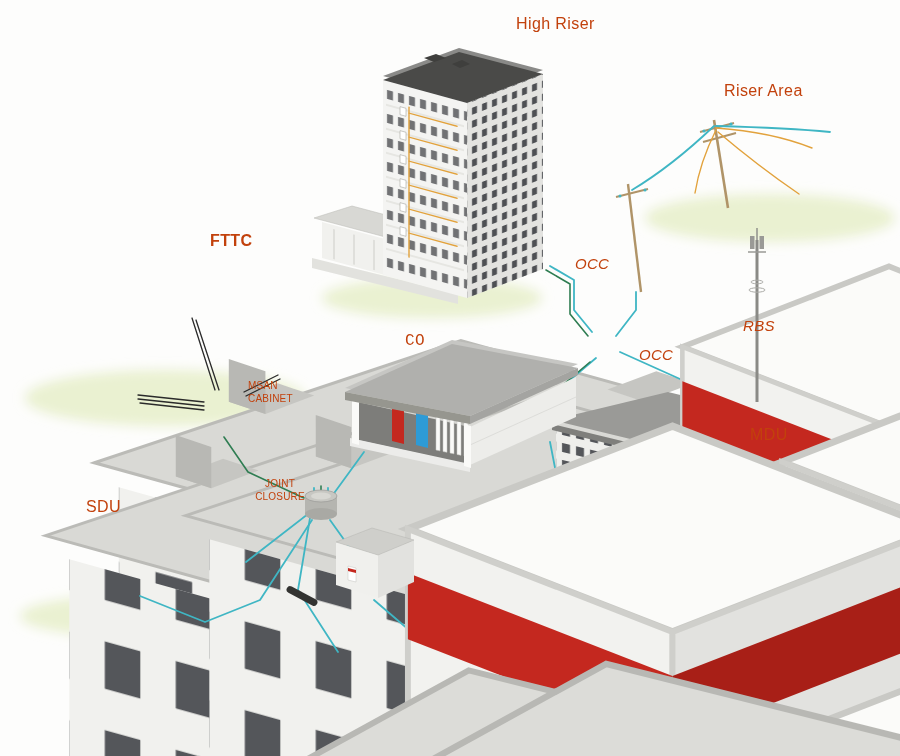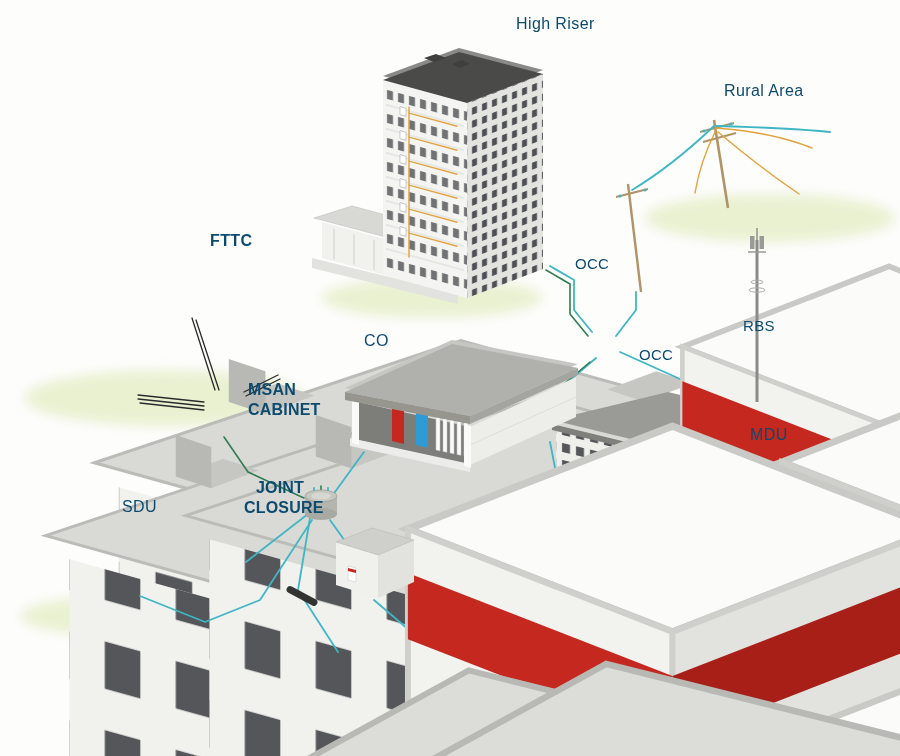--- a/index.html
+++ b/index.html
@@ -1,23 +1,23 @@
 <!DOCTYPE html>
 <html style="--fiber-teal: #3fb6c4; --feeder-green: #2f7d52; --drop-orange: #e2a23c; --copper-black: #2a2a2a; --cabinet-red: #c4281f;"><head>
 <meta charset="utf-8">
 <style>
   html,body{margin:0;padding:0;background:#ffffff;}
   .stage{position:relative;width:900px;height:756px;background:#fdfdfc;overflow:hidden;
          font-family:"Liberation Sans",sans-serif;}
   .stage svg{position:absolute;left:0;top:0;}
-  .lbl{position:absolute;color:#0c4a6e;white-space:pre-line;line-height:1.25;
+  .lbl{position:absolute;color:#c2410c;white-space:pre-line;line-height:1.25;
        font-family:"Liberation Sans",sans-serif;}
   .lbl-lg{font-size:16px;letter-spacing:.4px;}
-  .lbl-md{font-size:15px;letter-spacing:.3px;}
-  .lbl-sm{font-size:16px;letter-spacing:.2px;font-weight:bold;}
+  .lbl-md{font-size:15px;letter-spacing:.3px;font-style:italic;}
+  .lbl-sm{font-size:10px;letter-spacing:.2px;}
   .ctr{text-align:center;}
   .st-teal{stroke:var(--fiber-teal,#3fb6c4);fill:none;stroke-width:1.8;stroke-linejoin:round;stroke-linecap:round;}
   .st-green{stroke:var(--feeder-green,#2f7d52);fill:none;stroke-width:1.6;stroke-linejoin:round;stroke-linecap:round;}
   .st-orange{stroke:var(--drop-orange,#e2a23c);fill:none;stroke-width:1.4;stroke-linejoin:round;stroke-linecap:round;}
   .st-black{stroke:var(--copper-black,#2a2a2a);fill:none;stroke-width:1.3;stroke-linejoin:round;stroke-linecap:round;}
   .glow{fill:#e6eec9;opacity:.85;}
 </style>
 </head>
 <body>
 
@@ -338,26 +338,26 @@
     <polygon points="336,542 372,528 414,540 378,555" fill="#cfcfcb" stroke="#b5b5b1" stroke-width="0.5"></polygon>
     <polygon points="348,566 356,568 356,582 348,580" fill="#ffffff" stroke="#b5b5b1" stroke-width="0.4"></polygon>
     <polygon points="348,568 356,570 356,573 348,571" style="fill:var(--cabinet-red,#c4281f)"></polygon>
   </g>
   <g>
     <use href="#sym-house" transform="translate(312,602) scale(1.55)"></use>
   </g>
 </svg>
 
 <div class="lbl lbl-lg" style="left:516px;top:14px;">High Riser</div>
-<div class="lbl lbl-lg" style="left:724px;top:81px;">Rural Area</div>
+<div class="lbl lbl-lg" style="left:724px;top:81px;">Riser Area</div>
 <div class="lbl lbl-lg" style="left:210px;top:231px;font-weight:bold;">FTTC</div>
-<div class="lbl lbl-lg" style="left:364px;top:331px;">CO</div>
+<div class="lbl lbl-lg" style="left:405px;top:331px;font-family:Liberation Mono, monospace;">CO</div>
 <div class="lbl lbl-md" style="left:575px;top:255px;">OCC</div>
 <div class="lbl lbl-md" style="left:639px;top:346px;">OCC</div>
 <div class="lbl lbl-md" style="left:743px;top:317px;">RBS</div>
 <div class="lbl lbl-lg" style="left:750px;top:425px;">MDU</div>
 <div class="lbl lbl-sm" style="left:248px;top:380px;">MSAN
 CABINET</div>
 <div class="lbl lbl-sm ctr" style="left:244px;top:478px;width:72px;">JOINT
 CLOSURE</div>
-<div class="lbl lbl-lg" style="left:86px;top:497px;margin-left:36px;">SDU</div>
+<div class="lbl lbl-lg" style="left:86px;top:497px;">SDU</div>
 
 </div>
 
 </body></html>

